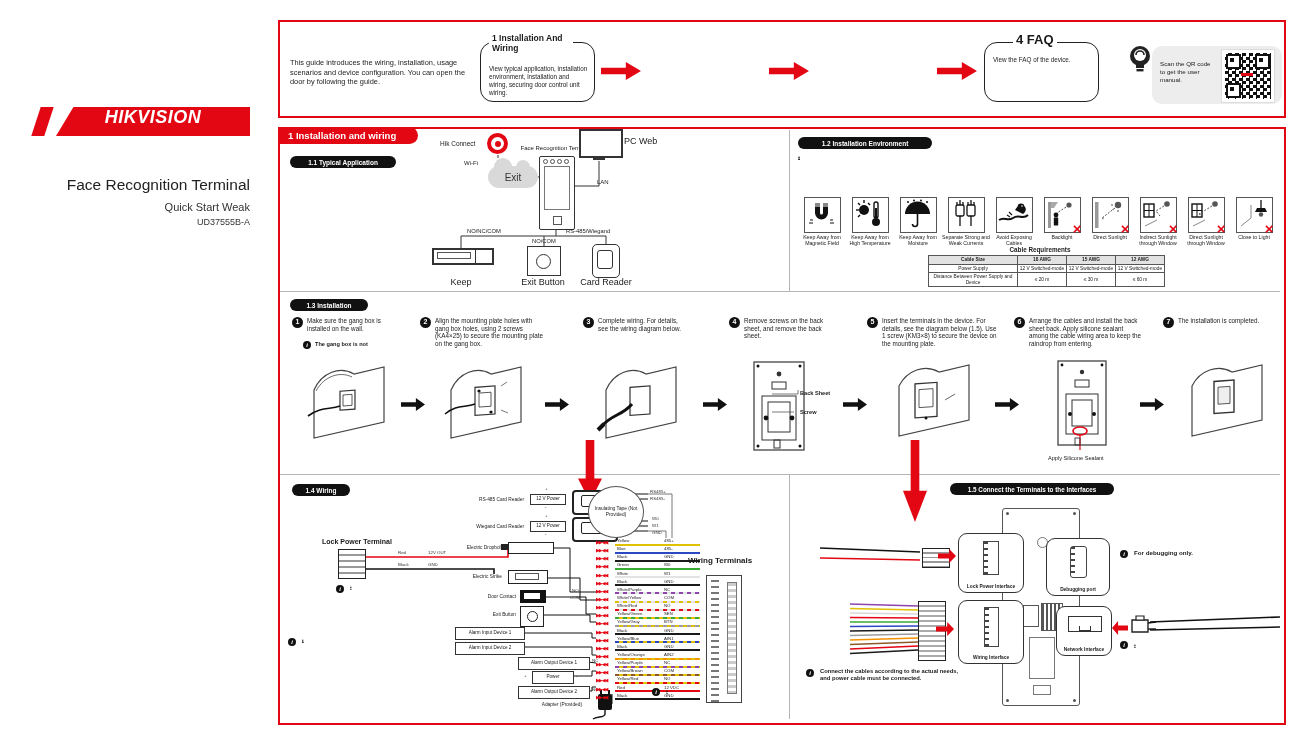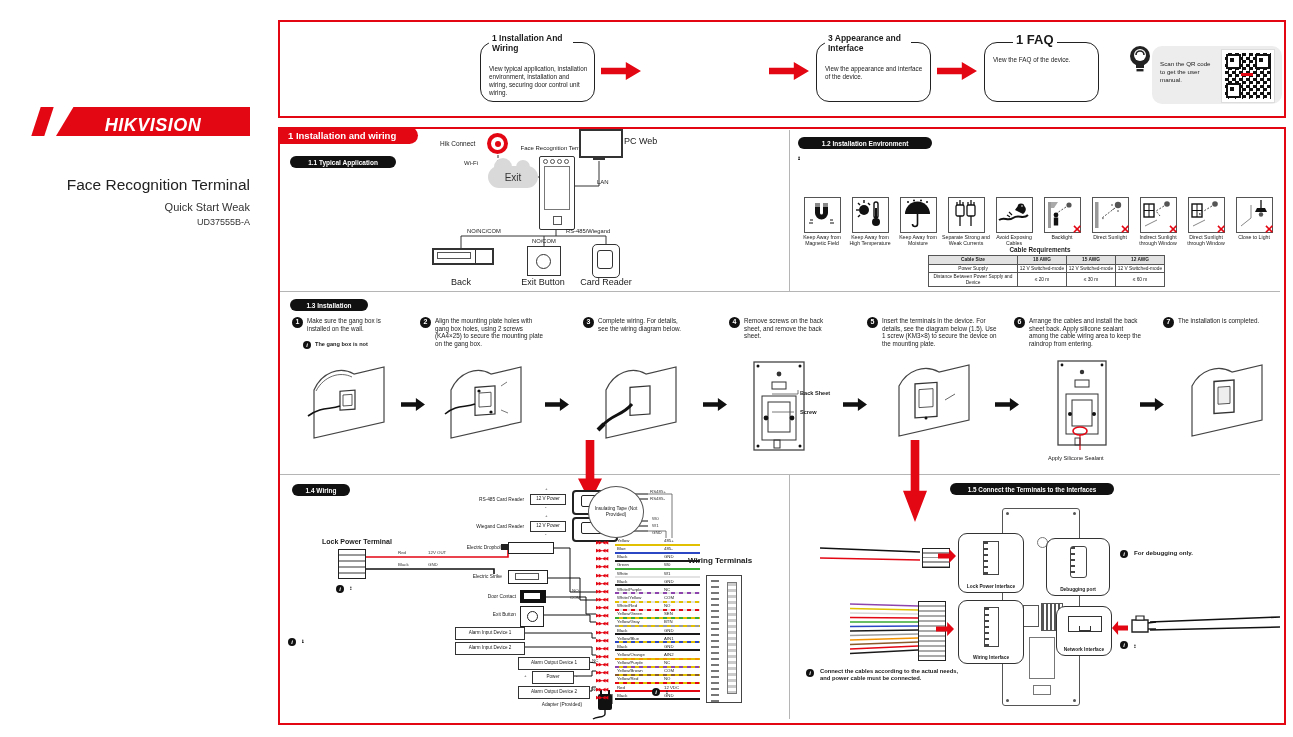--- a/index.html
+++ b/index.html
@@ -82,43 +82,40 @@
   svg{display:block;}
   .lh11{line-height:1.15;}
 </style>
 </head>
 <body>
 
 <div class="page">
 
   <div class="abs" style="left:36px;top:107px;width:214px;height:29px;">
     <div class="abs" style="left:0;top:0;width:13px;height:29px;background:#e30613;transform:skewX(-18deg);"></div>
-    <div class="abs" style="left:20px;top:0;width:194px;height:29px;background:#e30613;clip-path:polygon(9% 0,100% 0,100% 100%,0 100%);display:flex;align-items:flex-end;justify-content:center;">
+    <div class="abs" style="left:20px;top:0;width:194px;height:29px;background:#e30613;clip-path:polygon(9% 0,100% 0,100% 100%,0 100%);display:flex;align-items:flex-start;justify-content:center;">
       <span style="color:#fff;font-weight:bold;font-style:italic;font-size:18px;letter-spacing:0.5px;">HIKVISION</span>
     </div>
   </div>
   <div class="abs" style="left:40px;top:176px;width:210px;text-align:right;font-size:15.5px;color:#222;">Face Recognition Terminal</div>
   <div class="abs" style="left:40px;top:201px;width:210px;text-align:right;font-size:11px;color:#333;">Quick Start Weak</div>
   <div class="abs" style="left:40px;top:217px;width:210px;text-align:right;font-size:9px;color:#333;">UD37555B-A</div>
 
   <div class="panel" style="left:278px;top:20px;width:1004px;height:94px;"></div>
+  <div class="abs" style="left:290px;top:58px;width:183px;font-size:7.4px;line-height:1.3;color:#222;">This guide introduces the wiring, installation, usage scenarios and device configuration. You can open the door by following the guide.</div>
 
   <div class="step-box" style="left:480px;top:42px;width:113px;height:58px;">
     <span class="sb-title" style="width:78px;">1 Installation And Wiring</span>
     <span class="sb-desc" style="top:22px;">View typical application, installation environment, installation and wiring, securing door control unit wiring.</span>
   </div>
   <div class="arr-r" style="left:601px;top:62px;width:40px;height:18px;"></div>
   <div class="arr-r" style="left:769px;top:62px;width:40px;height:18px;"></div>
-  <div class="step-box" style="left:816px;top:42px;width:113px;height:58px;">
-    <span class="sb-title" style="width:80px;">3 Appearance and Interface</span>
-    <span class="sb-desc" style="top:22px;">View the appearance and interface of the device.</span>
-  </div>
   <div class="arr-r" style="left:937px;top:62px;width:40px;height:18px;"></div>
   <div class="step-box" style="left:984px;top:42px;width:113px;height:58px;">
-    <span class="sb-title" style="font-size:13px;left:28px;top:-10px;">1 FAQ</span>
+    <span class="sb-title" style="font-size:13px;left:28px;top:-10px;">4 FAQ</span>
     <span class="sb-desc" style="top:13px;">View the FAQ of the device.</span>
   </div>
 
   <svg class="abs" style="left:1128px;top:44px;" width="24" height="32" viewBox="0 0 24 32">
     <circle cx="12" cy="12" r="10" fill="#222"></circle>
     <circle cx="12" cy="11" r="6" fill="#fff"></circle>
     <path d="M8 11a4 4 0 0 1 8 0" fill="none" stroke="#222" stroke-width="1.6"></path>
     <rect x="8" y="21" width="8" height="3" fill="#222"></rect>
     <rect x="8.5" y="25" width="7" height="2.4" fill="#222"></rect>
   </svg>
@@ -179,21 +176,21 @@
   <div class="abs" style="left:532px;top:238px;font-size:5.8px;">NO/COM</div>
   <div class="abs" style="left:432px;top:248px;width:58px;height:13px;border:2px solid #333;background:linear-gradient(90deg,#fff 0 70%,#333 70% 72%,#fff 72%);">
     <div style="position:absolute;left:3px;top:2px;width:32px;height:5px;border:1px solid #555;"></div>
   </div>
   <div class="abs" style="left:527px;top:246px;width:32px;height:28px;border:1.5px solid #333;background:#fff;">
     <div style="position:absolute;left:8px;top:7px;width:13px;height:13px;border:1.5px solid #333;border-radius:50%;"></div>
   </div>
   <div class="abs" style="left:592px;top:244px;width:26px;height:32px;border:1.5px solid #333;border-radius:5px;background:#fff;">
     <div style="position:absolute;left:4px;top:5px;width:14px;height:17px;border:1.2px solid #333;border-radius:3px;"></div>
   </div>
-  <div class="abs" style="left:432px;top:277px;width:58px;text-align:center;font-size:9px;">Back</div>
+  <div class="abs" style="left:432px;top:277px;width:58px;text-align:center;font-size:9px;">Keep</div>
   <div class="abs" style="left:511px;top:277px;width:64px;text-align:center;font-size:9px;">Exit Button</div>
   <div class="abs" style="left:576px;top:277px;width:60px;text-align:center;font-size:9px;">Card Reader</div>
 
   <div class="lbl-black" style="left:798px;top:137px;width:134px;height:12px;font-size:6.5px;">
     <span>1.2 Installation Environment</span>
   </div>
   <div class="abs" style="left:798px;top:153px;width:478px;font-size:6.1px;line-height:1.22;">
       <div class="blt"></div>
       <div class="blt"></div>
       <div class="blt"></div>

